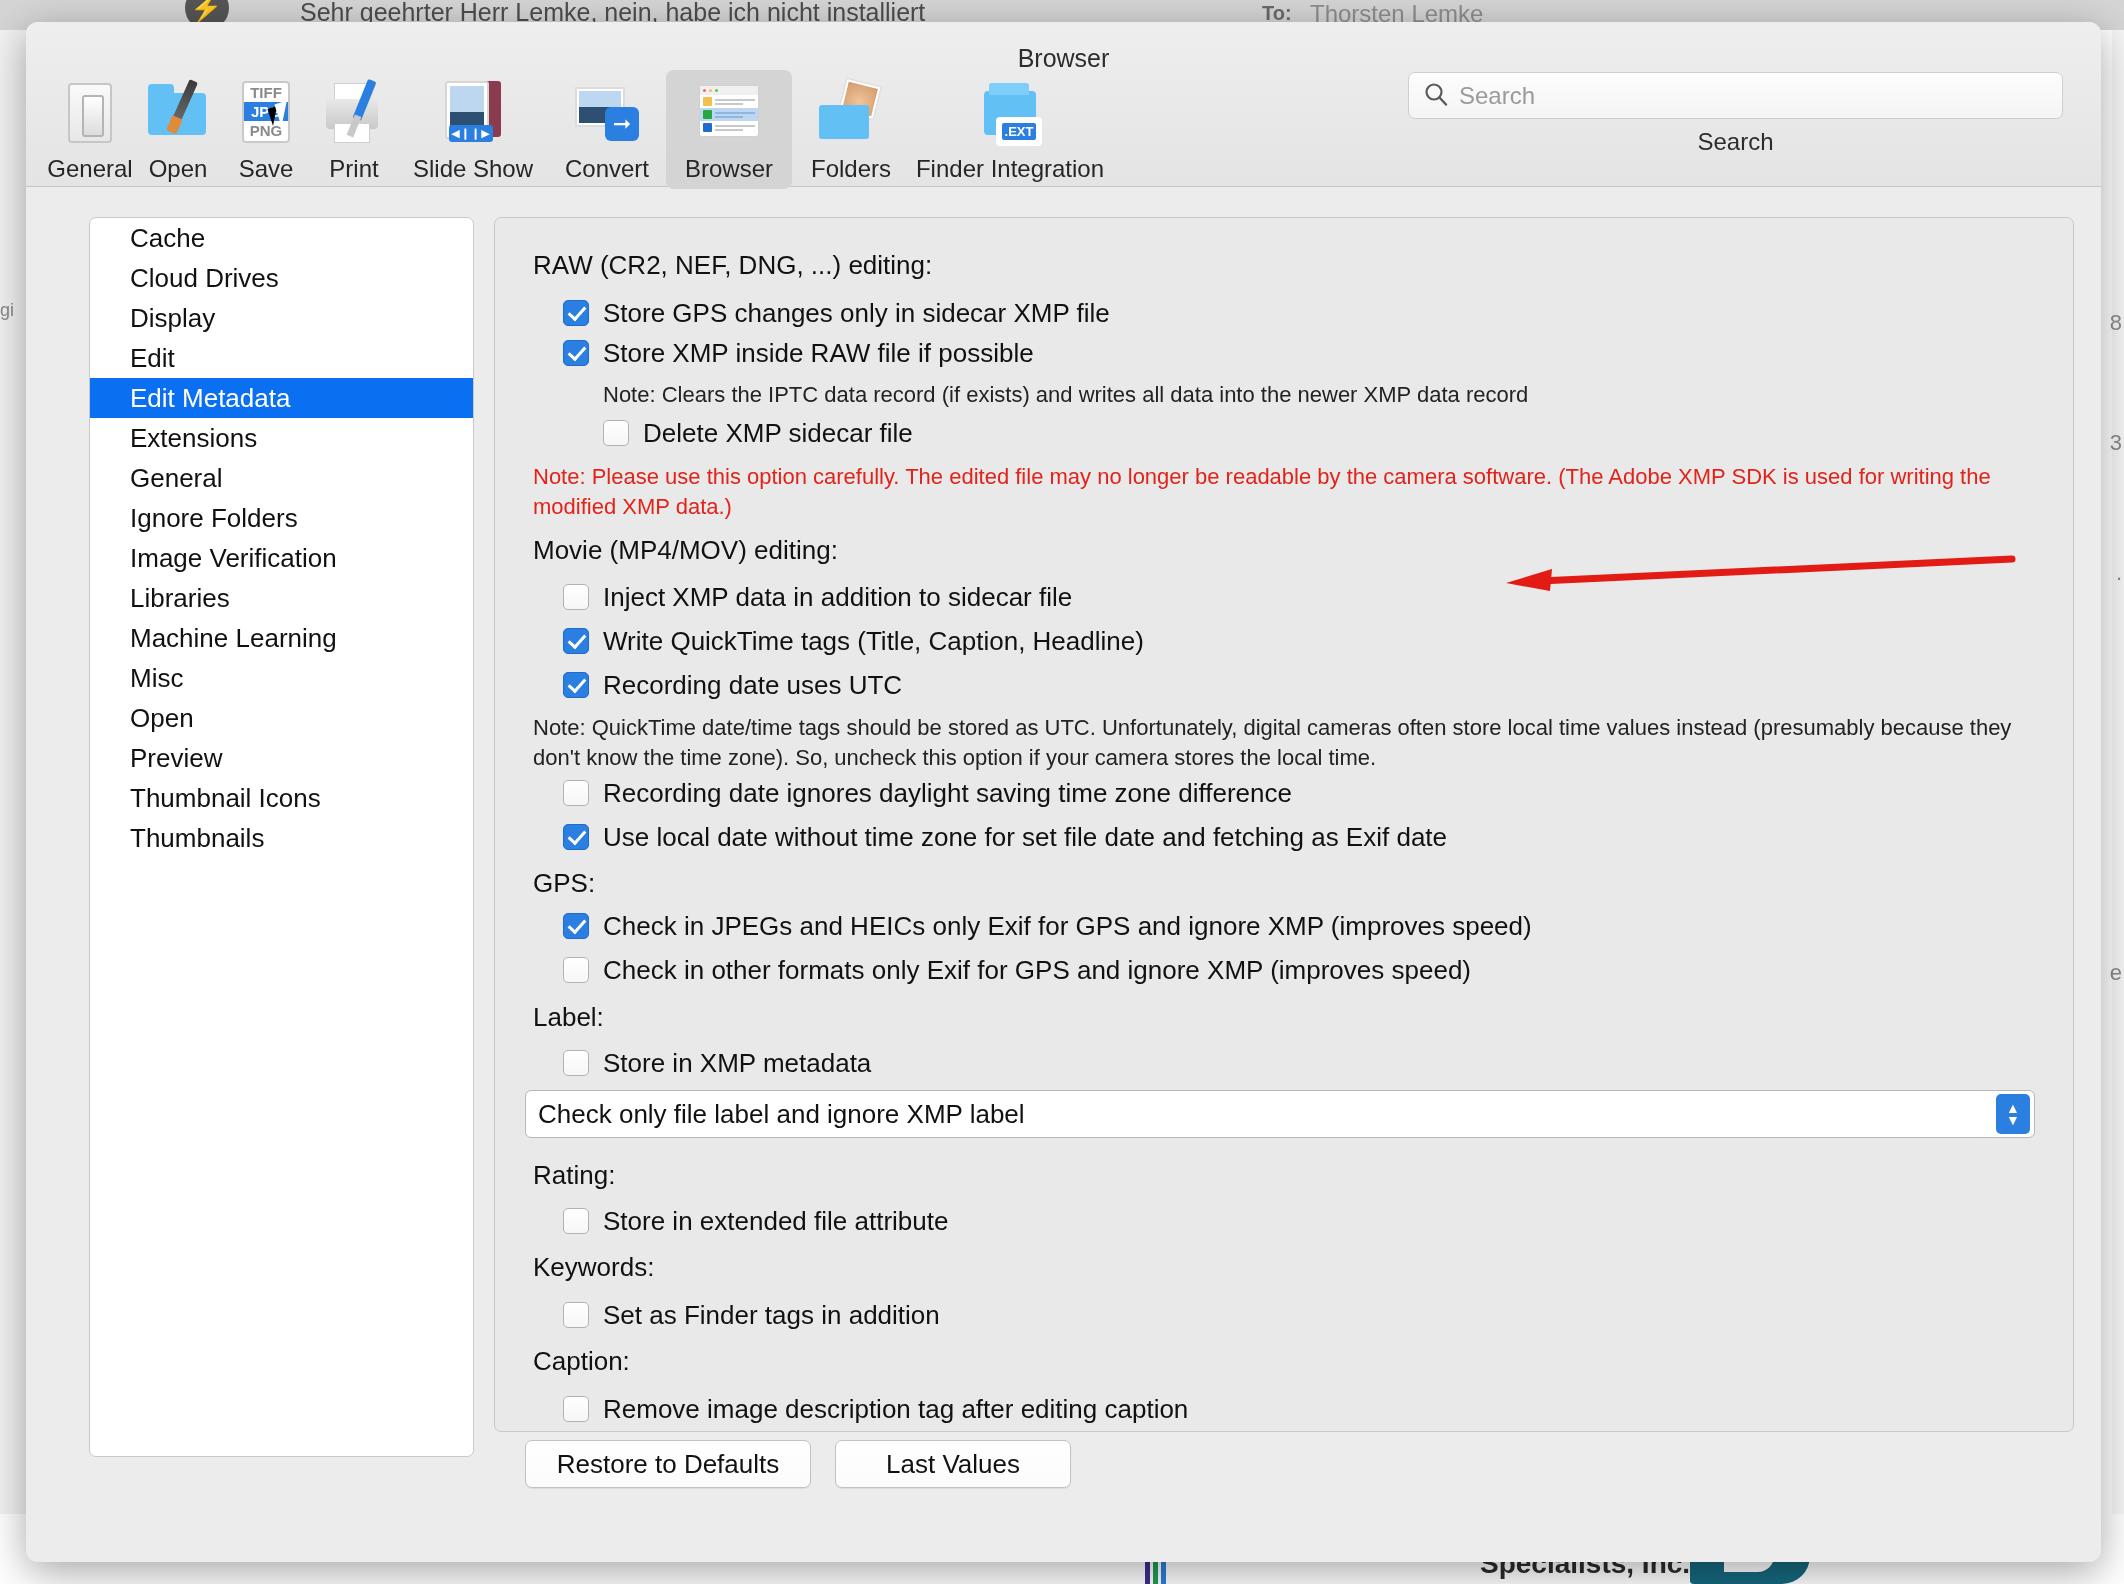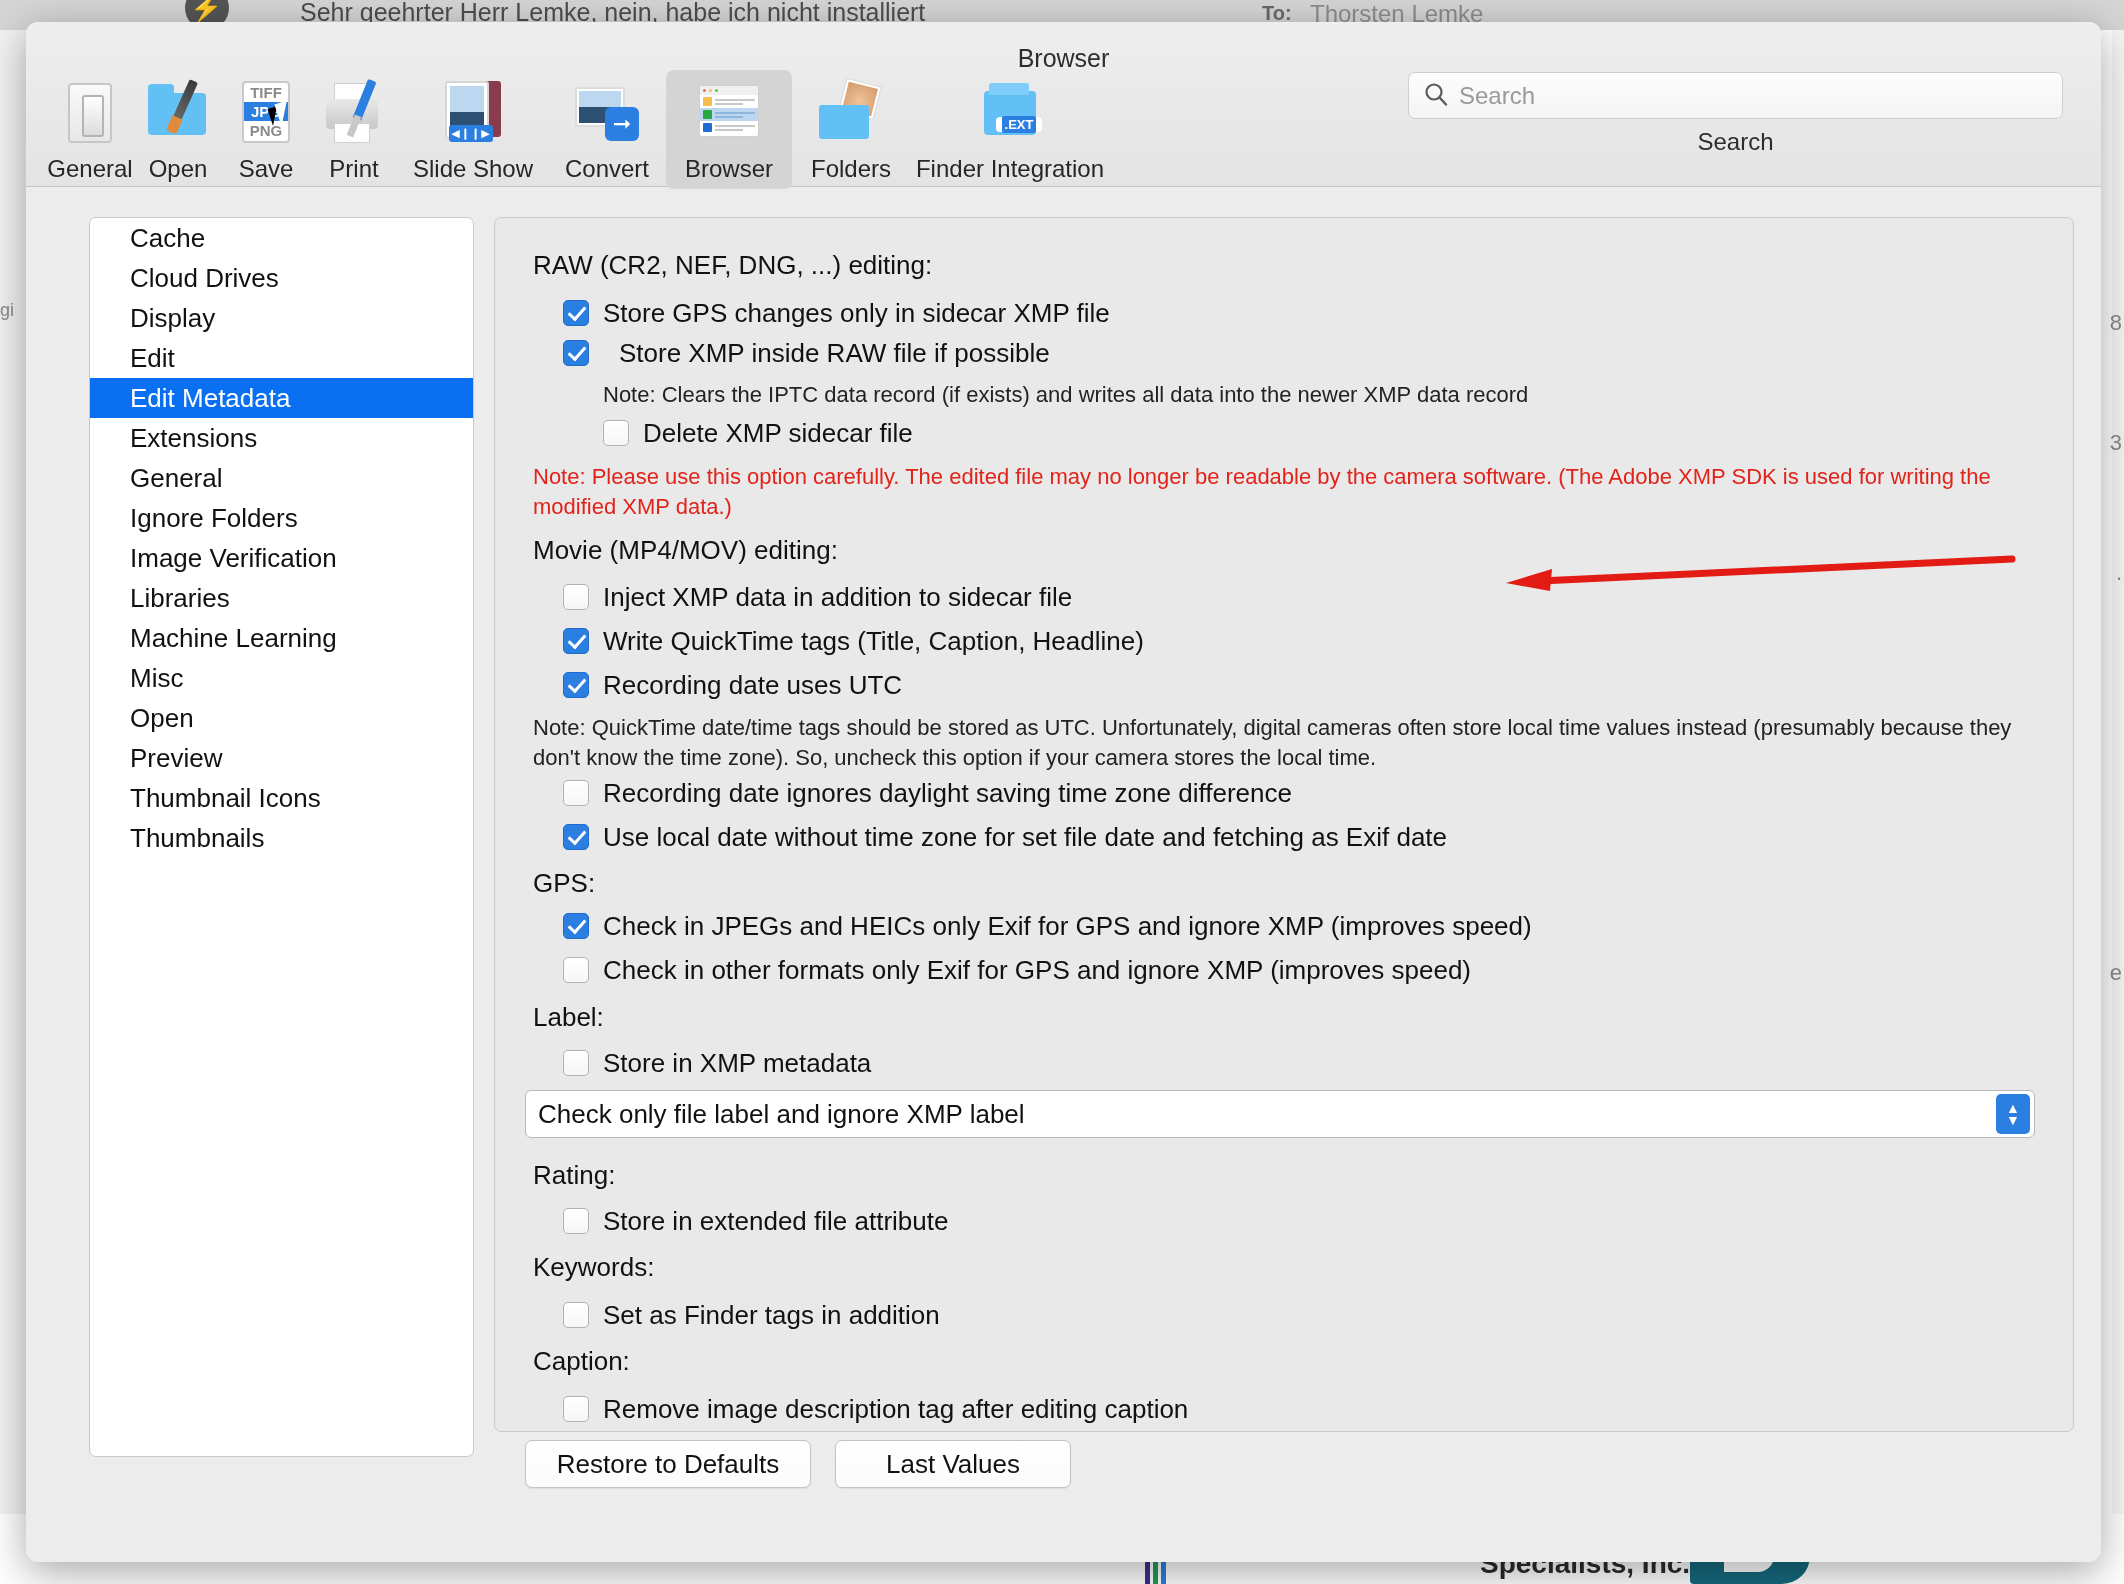--- a/index.html
+++ b/index.html
@@ -240,21 +240,21 @@
 
   .ic-fi-folder{
     position:absolute; left: 10px; top: 14px; width: 52px; height: 44px;
     background:#62c0f5; border-radius: 4px;
   }
   .ic-fi-folder::before{
     content:""; position:absolute; left: 5px; top:-8px; width: 40px; height: 12px;
     background:#7ecdfa; border-radius: 3px 3px 0 0;
   }
   .ic-fi-ext{
-    position:absolute; left: 22px; top: 40px; width: 46px; height: 15px;
+    position:absolute; left: 22px; top: 40px; width: 46px; height: 29px;
     background:#fff; border-radius: 4px;
     display:flex; align-items:center; justify-content:center;
   }
   .ic-fi-ext span{
     background:#2b7fe0; color:#fff; font-size:13px; font-weight:bold;
     padding: 1px 3px; border-radius:2px;
   }
 
   
   .searchwrap { position: absolute; right: 38px; top: 50px; width: 655px; }
@@ -521,21 +521,21 @@
 
     <div class="panel">
 
       <div class="sec-title abs" style="left:38px; top:32px;">RAW (CR2, NEF, DNG, ...) editing:</div>
 
       <div class="row abs" style="left:68px; top:78px;">
         <div class="cbx on"></div>
         <div class="cbx-label">Store GPS changes only in sidecar XMP file</div>
       </div>
 
-      <div class="row abs" style="left:68px; top:118px;gap:16px;">
+      <div class="row abs" style="left:68px; top:118px;">
         <div class="cbx on"></div>
         <div class="cbx-label">Store XMP inside RAW file if possible</div>
       </div>
 
       <div class="note abs" style="left:108px; top:162px; width:1430px;">Note: Clears the IPTC data record (if exists) and writes all data into the newer XMP data record</div>
 
       <div class="row abs" style="left:108px; top:198px;">
         <div class="cbx"></div>
         <div class="cbx-label">Delete XMP sidecar file</div>
       </div>

